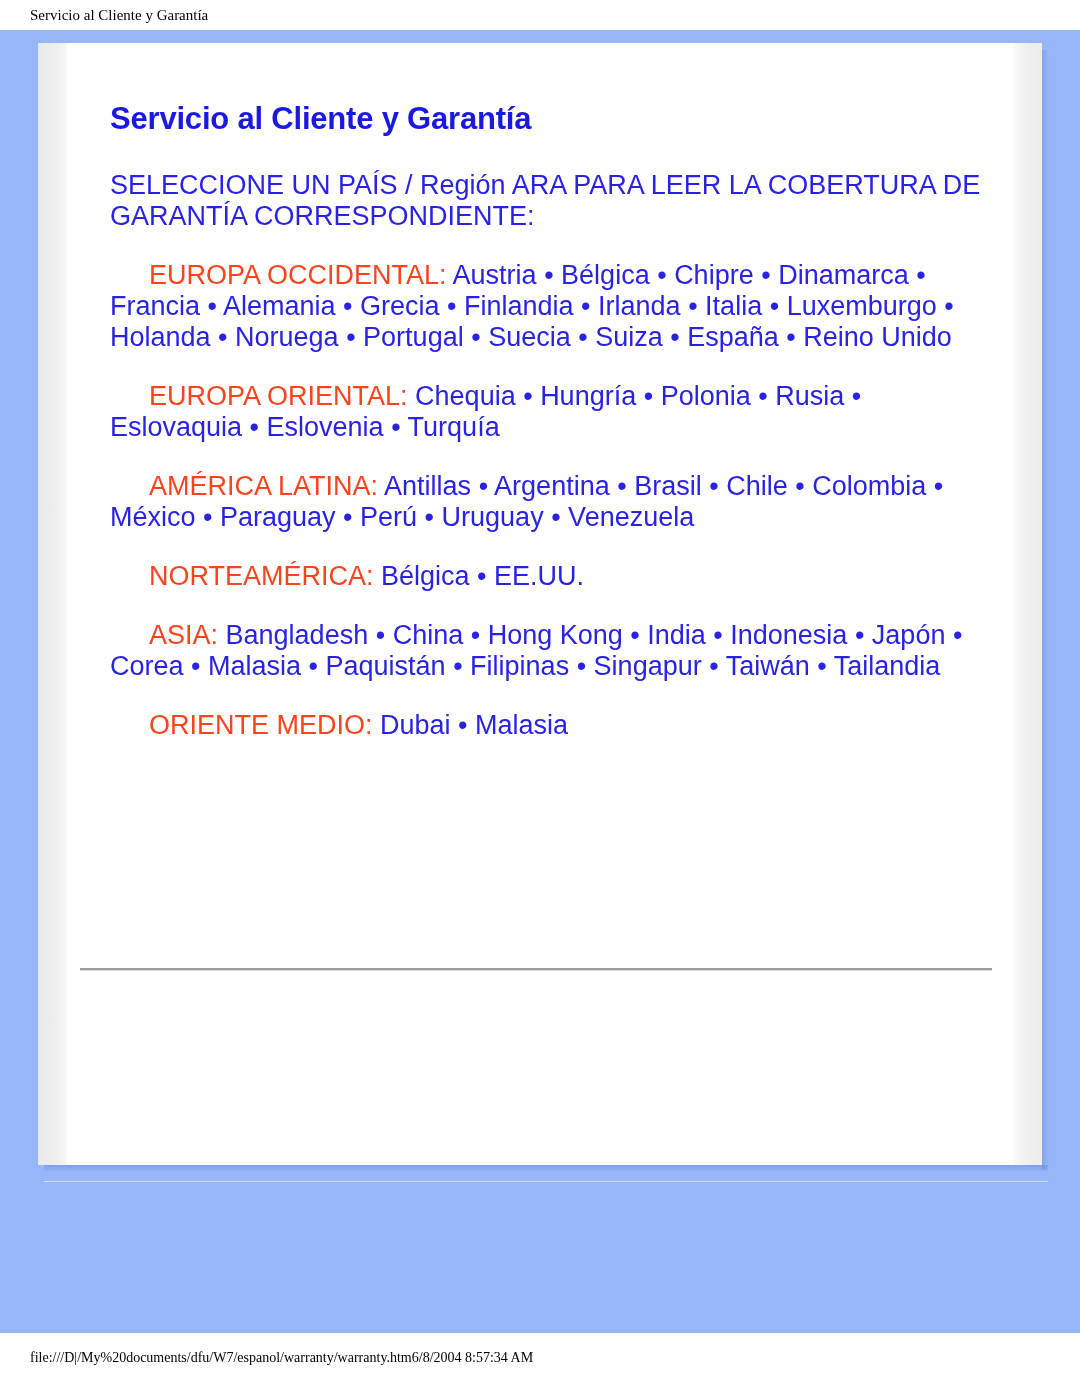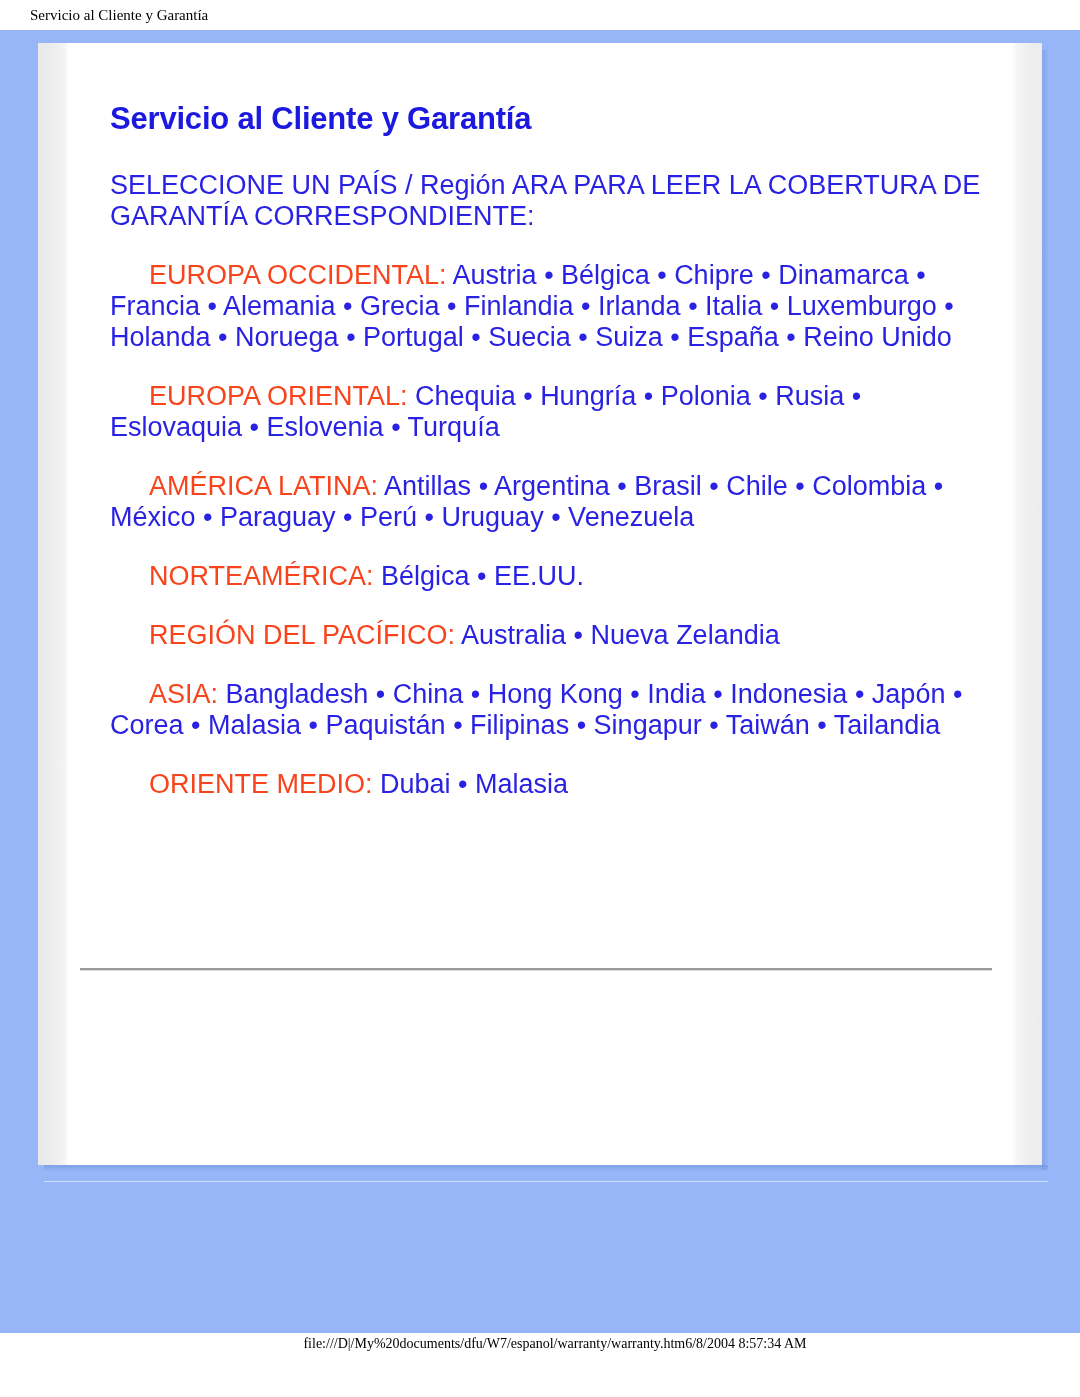--- a/index.html
+++ b/index.html
@@ -144,24 +144,23 @@
     position: absolute;
     left: 0;
     bottom: 0;
     width: 100%;
     height: 64px;
     background: #ffffff;
     font-family: "Liberation Serif", serif;
     font-size: 14px;
     color: #000000;
     padding-left: 30px;
-    padding-top: 3px;
+    padding-top: 17px;
     box-sizing: border-box;
     white-space: nowrap;
-    text-align: center;
   }
 </style>
 </head>
 <body>
 
 <div class="print-header">Servicio al Cliente y Garantía</div>
 
 <div class="page-body">
 
   <div class="doc-card">
@@ -172,21 +171,20 @@
 
       <h1 class="doc-title">Servicio al Cliente y Garantía</h1>
 
       <p class="para intro">SELECCIONE UN PAÍS / Región ARA PARA LEER LA COBERTURA DE GARANTÍA CORRESPONDIENTE:</p>
 
       <div id="regions-container">
           <p class="para"><span class="region-label">EUROPA OCCIDENTAL:</span> <span>Austria</span><span class="sep"> • </span><span>Bélgica</span><span class="sep"> • </span><span>Chipre</span><span class="sep"> • </span><span>Dinamarca</span><span class="sep"> • </span><span>Francia</span><span class="sep"> • </span><span>Alemania</span><span class="sep"> • </span><span>Grecia</span><span class="sep"> • </span><span>Finlandia</span><span class="sep"> • </span><span>Irlanda</span><span class="sep"> • </span><span>Italia</span><span class="sep"> • </span><span>Luxemburgo</span><span class="sep"> • </span><span>Holanda</span><span class="sep"> • </span><span>Noruega</span><span class="sep"> • </span><span>Portugal</span><span class="sep"> • </span><span>Suecia</span><span class="sep"> • </span><span>Suiza</span><span class="sep"> • </span><span>España</span><span class="sep"> • </span><span>Reino Unido</span></p>
           <p class="para"><span class="region-label">EUROPA ORIENTAL:</span> <span>Chequia</span><span class="sep"> • </span><span>Hungría</span><span class="sep"> • </span><span>Polonia</span><span class="sep"> • </span><span>Rusia</span><span class="sep"> • </span><span>Eslovaquia</span><span class="sep"> • </span><span>Eslovenia</span><span class="sep"> • </span><span>Turquía</span></p>
           <p class="para"><span class="region-label">AMÉRICA LATINA:</span> <span>Antillas</span><span class="sep"> • </span><span>Argentina</span><span class="sep"> • </span><span>Brasil</span><span class="sep"> • </span><span>Chile</span><span class="sep"> • </span><span>Colombia</span><span class="sep"> • </span><span>México</span><span class="sep"> • </span><span>Paraguay</span><span class="sep"> • </span><span>Perú</span><span class="sep"> • </span><span>Uruguay</span><span class="sep"> • </span><span>Venezuela</span></p>
           <p class="para"><span class="region-label">NORTEAMÉRICA:</span> <span>Bélgica</span><span class="sep"> • </span><span>EE.UU.</span></p>
-          <p class="para"><span class="region-label">REGIÓN DEL PACÍFICO:</span> <span>Australia</span><span class="sep"> • </span><span>Nueva Zelandia</span></p>
           <p class="para"><span class="region-label">ASIA:</span> <span>Bangladesh</span><span class="sep"> • </span><span>China</span><span class="sep"> • </span><span>Hong Kong</span><span class="sep"> • </span><span>India</span><span class="sep"> • </span><span>Indonesia</span><span class="sep"> • </span><span>Japón</span><span class="sep"> • </span><span>Corea</span><span class="sep"> • </span><span>Malasia</span><span class="sep"> • </span><span>Paquistán</span><span class="sep"> • </span><span>Filipinas</span><span class="sep"> • </span><span>Singapur</span><span class="sep"> • </span><span>Taiwán</span><span class="sep"> • </span><span>Tailandia</span></p>
           <p class="para"><span class="region-label">ORIENTE MEDIO:</span> <span>Dubai</span><span class="sep"> • </span><span>Malasia</span></p>
         </div>
 
     </div>
 
     <hr class="rule">
   </div>
 
   <div class="card-shadow"></div>

